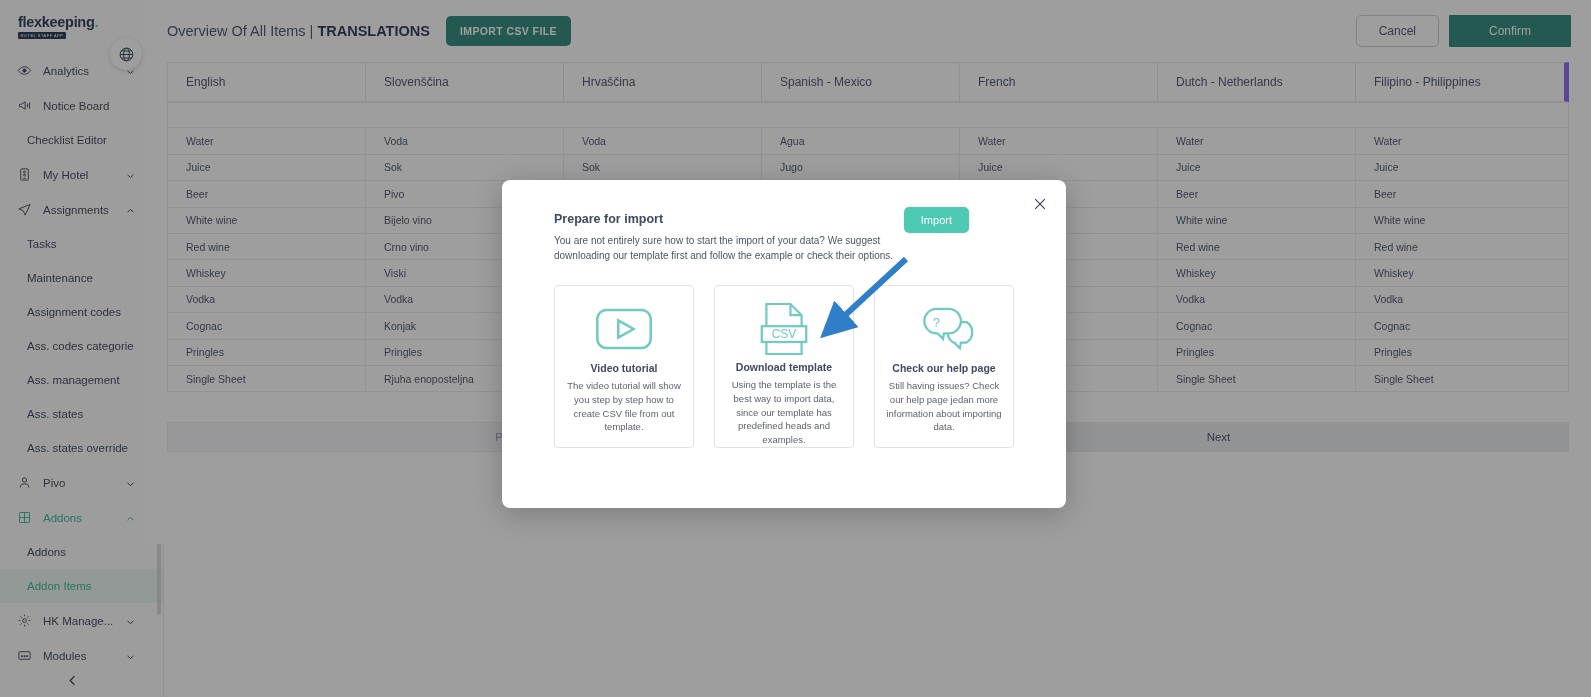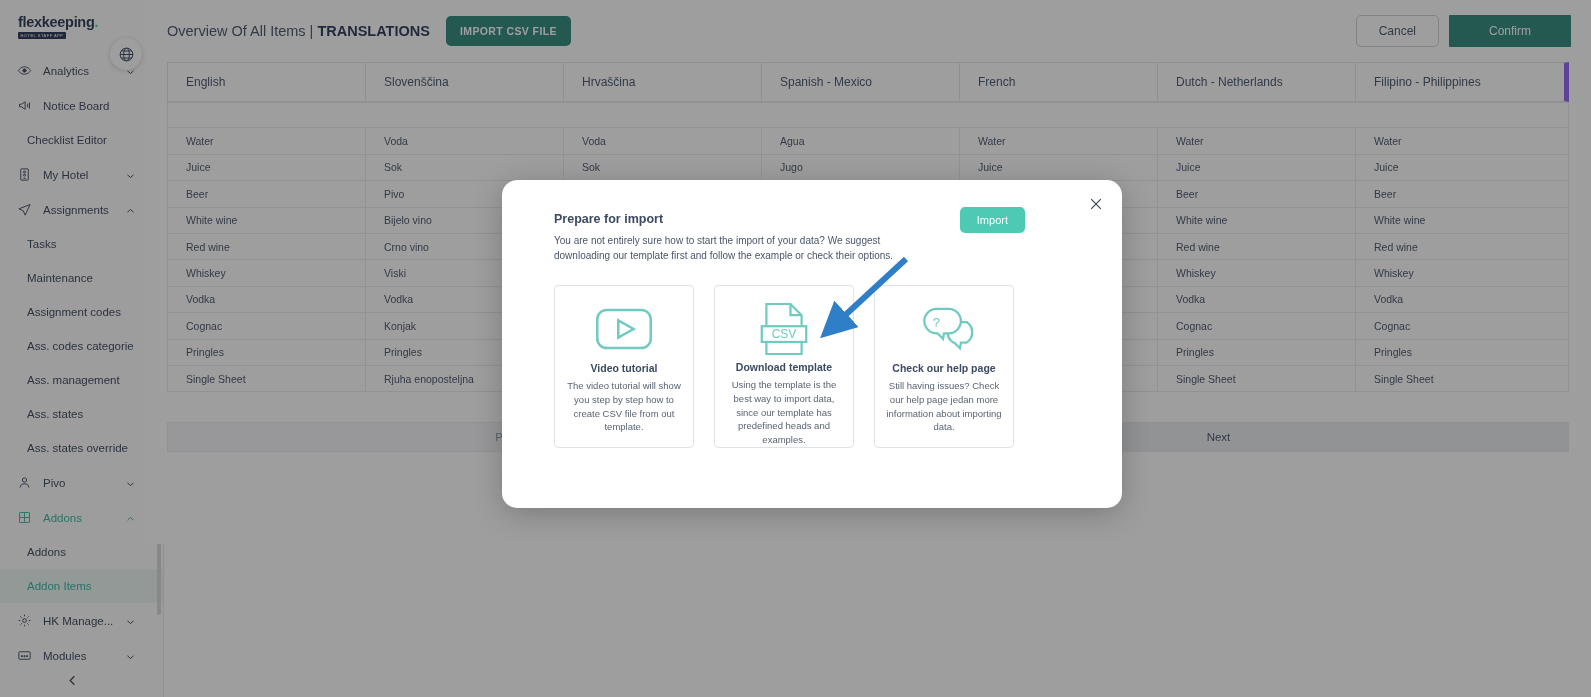--- a/index.html
+++ b/index.html
@@ -157,22 +157,22 @@
   .dimmer {
     position: absolute; left: 0; top: 0;
     width: 1591px; height: 697px;
     background: rgba(40,40,40,.45);
     z-index: 20;
   }
 
   
   .modal {
     position: absolute; left: 502px; top: 180px;
-    width: 620px; height: 328px;
-    background: #fff; border-radius: 15px;
+    width: 564px; height: 328px;
+    background: #fff; border-radius: 8px;
     box-shadow: 0 6px 30px rgba(0,0,0,.22);
     z-index: 30;
   }
   .modal-close {
     position: absolute; right: 16px; top: 14px;
     width: 20px; height: 20px; cursor: pointer;
     display: flex; align-items: center; justify-content: center;
   }
   .modal-head { padding: 32px 45px 0 52px; position: relative; }
   .modal-title {

